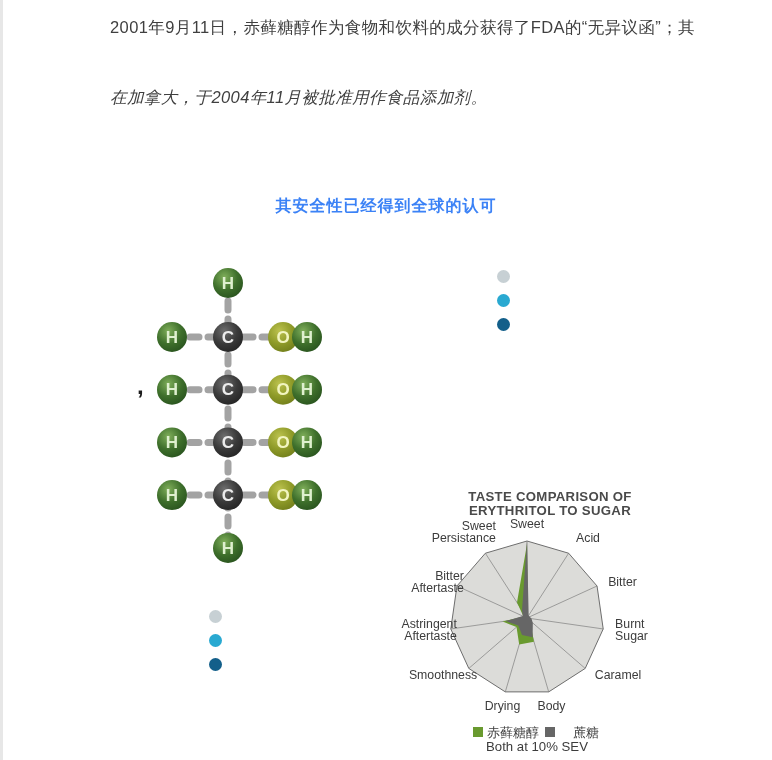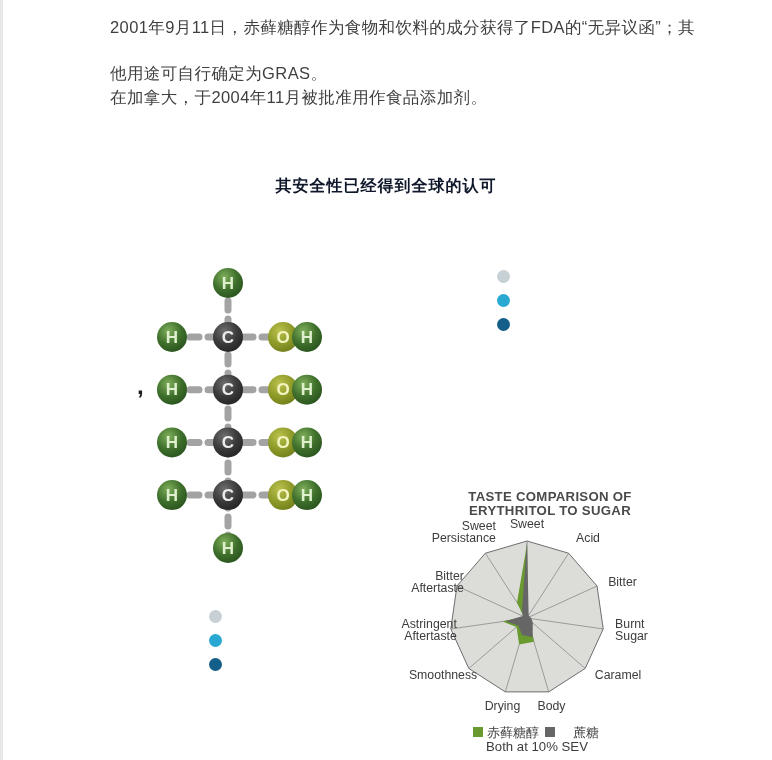--- a/index.html
+++ b/index.html
@@ -11,25 +11,25 @@
   .edge-strip {
     position:absolute; left:0; top:0; width:3px; height:100%;
     background:#e7e7e7;
   }
   .text-line {
     position:absolute; left:110px; font-size:16.5px; line-height:1.2;
     color:#3f3f3f; letter-spacing:0.4px; white-space:nowrap;
   }
   .line-1 { top:18px; }
   .line-2 { top:64px; }
-  .line-3 { top:88px; }
+  .line-3 { top:88px;font-style:italic; }
   .line-4 { top:121px; }
   .heading {
-    position:absolute; top:176px; left:0; width:772px; text-align:center;
-    font-size:16px; font-weight:bold; color:#0f172a; letter-spacing:1px;
+    position:absolute; top:196px; left:0; width:772px; text-align:center;
+    font-size:16px; font-weight:bold; color:#3b82f6; letter-spacing:1px;
   }
   .stray-comma {
     position:absolute; left:137px; top:372px; font-size:24px;
     font-weight:600; color:#1c1c1c;
   }
   .molecule-wrap { position:absolute; left:145px; top:258px; width:190px; height:312px; }
   .radar-wrap { position:absolute; left:400px; top:476px; width:330px; height:292px; }
   .dots { position:absolute; display:flex; flex-direction:column; gap:11px; }
   .dots-right { left:497px; top:270px; }
   .dots-left  { left:209px; top:610px; }
@@ -37,21 +37,20 @@
   svg { font-family:inherit; display:block; }
 </style>
 </head>
 <body>
 
 <div id="stage">
 
   <div class="edge-strip"></div>
 
   <div class="text-line line-1">2001年9月11日，赤藓糖醇作为食物和饮料的成分获得了FDA的“无异议函”；其</div>
-  <div class="text-line line-2">他用途可自行确定为GRAS。</div>
   <div class="text-line line-3">在加拿大，于2004年11月被批准用作食品添加剂。</div>
 
   <div class="heading">其安全性已经得到全球的认可</div>
 
   <div class="stray-comma">,</div>
 
   <div class="molecule-wrap">
     <svg id="molecule-svg" width="190" height="312" viewBox="0 0 190 312">
         <defs>
           <radialGradient id="gH" cx="38%" cy="30%" r="78%">

